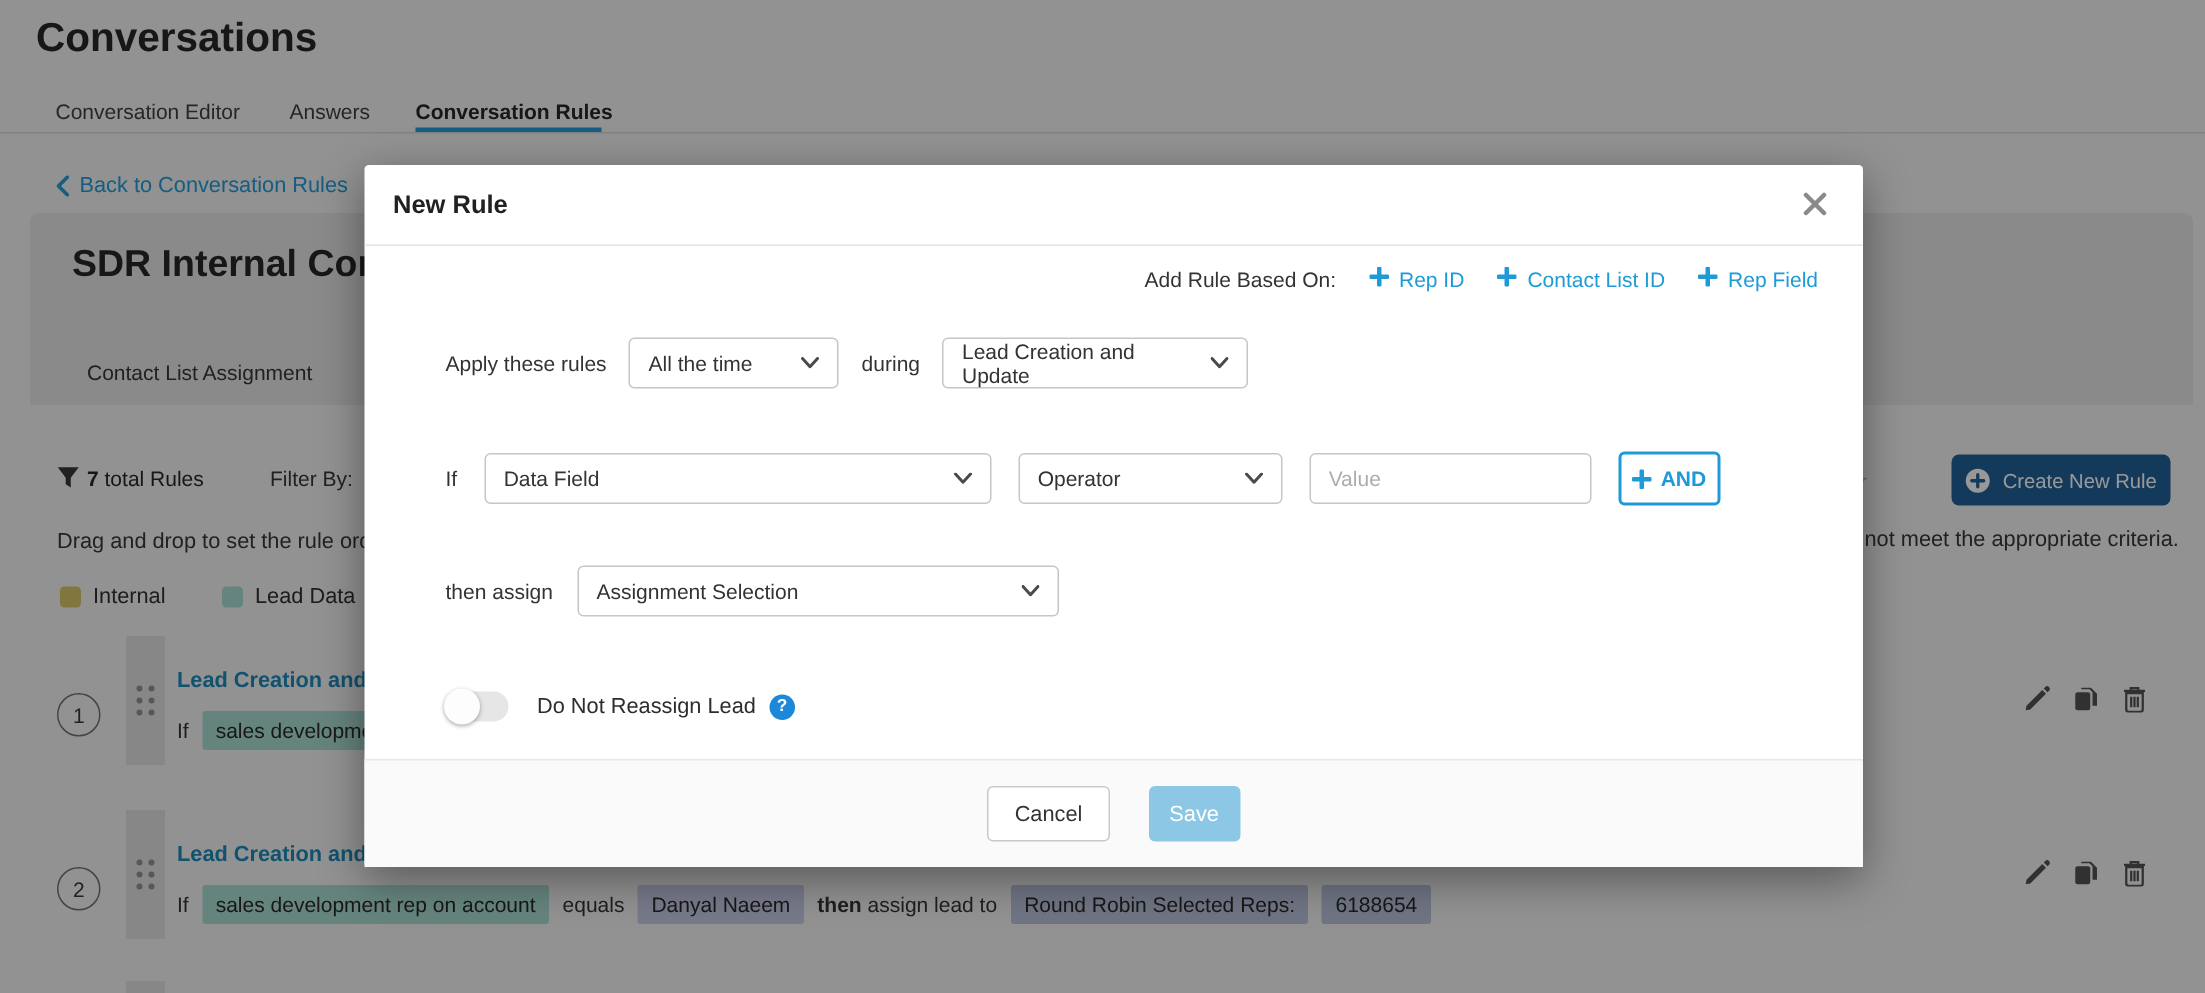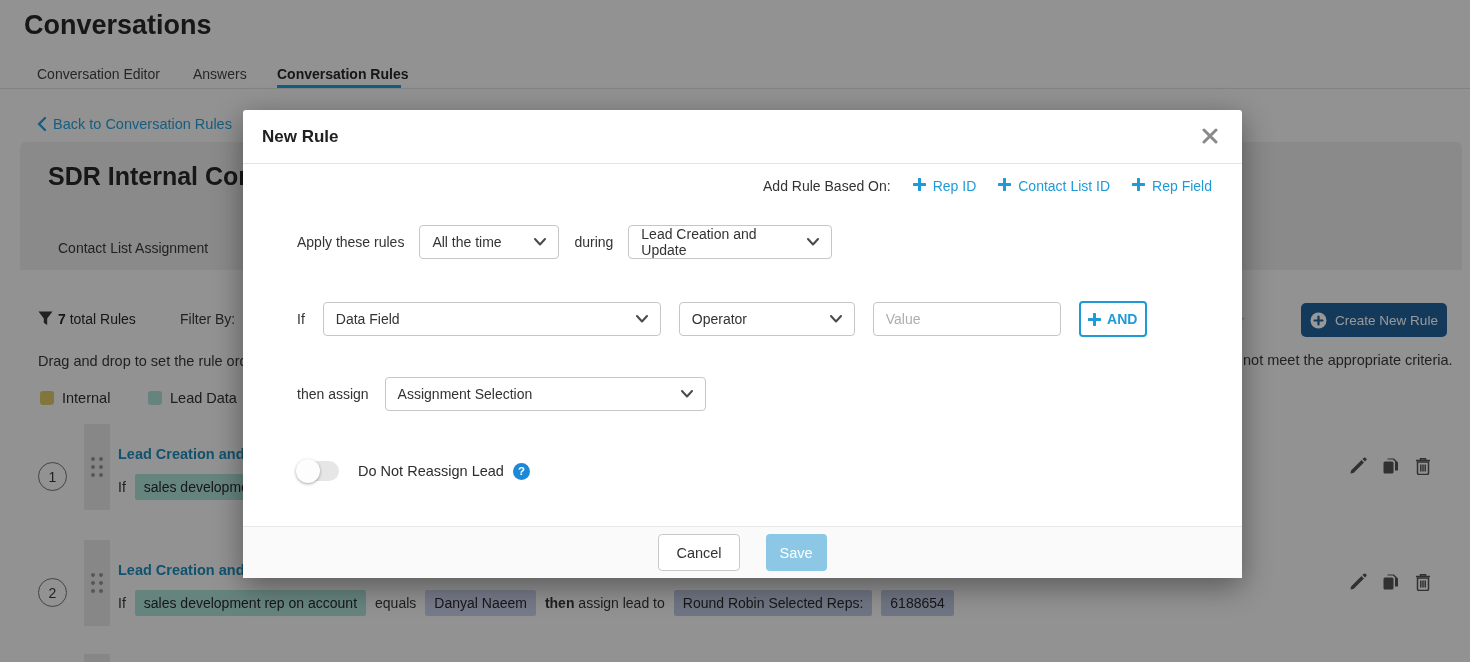--- a/index.html
+++ b/index.html
@@ -84,21 +84,21 @@
     font-size:14px; font-weight:700; display:flex; align-items:center; justify-content:center; gap:6px; cursor:pointer; font-family:inherit; }
   .then-row { position:absolute; left:54px; top:267px; display:flex; align-items:center; gap:16px; font-size:14px; color:#333; }
   .toggle-row { position:absolute; left:54px; top:351px; display:flex; align-items:center; font-size:14.5px; color:#2d2d2d; }
   .toggle { position:relative; width:42px; height:20px; background:#e6e6e6; border-radius:10px; cursor:pointer; flex:none; }
   .knob { position:absolute; left:-1px; top:-2px; width:24px; height:24px; border-radius:50%; background:#fdfdfd;
     box-shadow:0 1px 3px rgba(0,0,0,0.35); }
   .toggle-label { margin-left:19px; }
   .help { margin-left:9px; width:17px; height:17px; border-radius:50%; background:#1e88d8; color:#fff; font-size:11.5px;
     font-weight:700; display:flex; align-items:center; justify-content:center; cursor:pointer; }
 
-  .modal-footer { position:absolute; left:0; bottom:0; width:100%; height:52px; background:#fafafa;
+  .modal-footer { position:absolute; left:0; bottom:0; width:100%; height:72px; background:#fafafa;
     border-top:1px solid #e8e8e8; display:flex; align-items:center; justify-content:center; gap:26px; }
   .cancel-btn { height:37px; padding:0 17px; background:#fff; border:1px solid #c9c9c9; border-radius:4px;
     font-size:14.5px; color:#333; cursor:pointer; font-family:inherit; }
   .save-btn { height:37px; width:61px; background:#8cc8e6; border:none; border-radius:4px;
     font-size:14.5px; color:#fff; cursor:default; font-family:inherit; }
 </style>
 </head>
 <body>
 
 <div>

